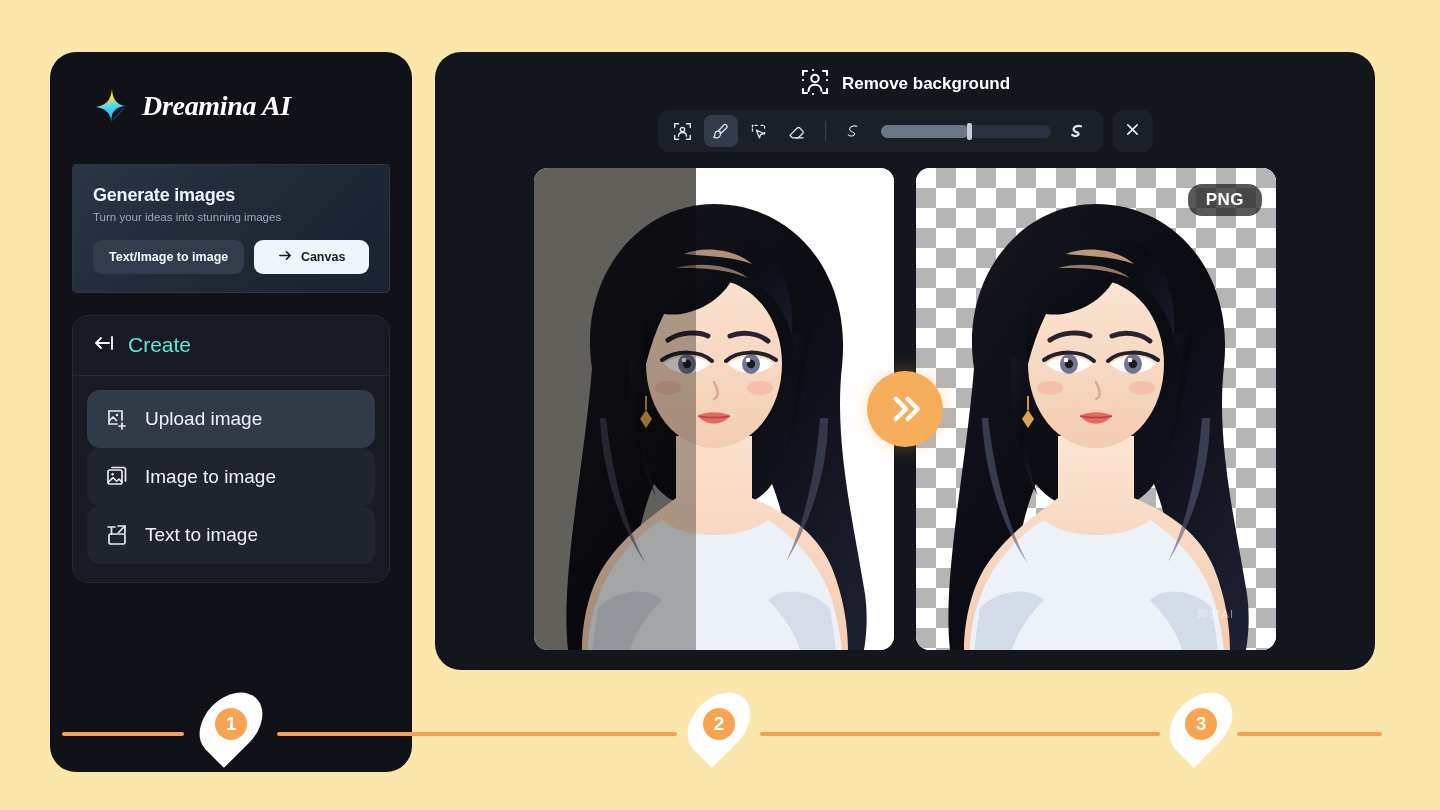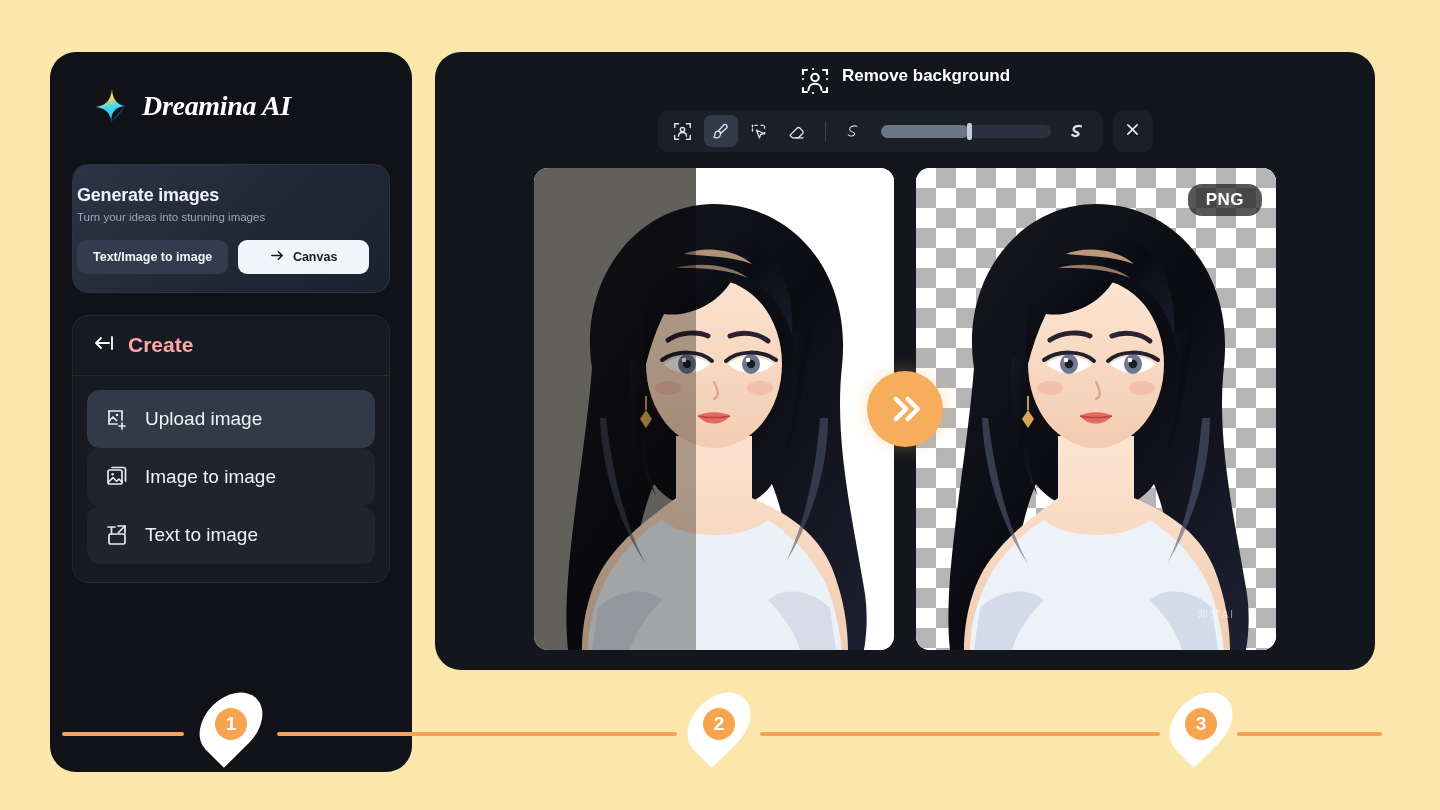--- a/index.html
+++ b/index.html
@@ -30,22 +30,22 @@
   }
   .brand-logo { width: 40px; height: 40px; flex: 0 0 40px; }
   .brand-name {
     font-size: 28px; font-weight: bold; font-style: italic;
     color: #ffffff; letter-spacing: -0.3px;
     font-family: "Liberation Serif", serif;
   }
 
   .gen-card {
     margin-top: 26px;
-    border-radius: 16px;
-    padding: 20px 20px 18px 4px;
+    border-radius: 4px;
+    padding: 20px 20px 18px 20px;
     background: linear-gradient(135deg, #2b3545 0%, #222a38 45%, #1a2130 100%);
     border: 1px solid #2c3444;
   }
   .gen-title {
     font-size: 18px; font-weight: bold; color: #eef3fb;
     letter-spacing: -0.2px;
   }
   .gen-sub {
     font-size: 11.5px; color: #9aa6b8; margin-top: 5px;
   }
@@ -70,42 +70,42 @@
     background: #171a22;
     border-radius: 16px;
     border: 1px solid #232833;
     overflow: hidden;
   }
   .create-head {
     display: flex; align-items: center; gap: 13px;
     padding: 16px 20px 17px 20px;
     border-bottom: 1px solid #242a35;
   }
-  .create-title { font-size: 21px; font-weight: bold; color: #fca5a5; }
+  .create-title { font-size: 21px; font-weight: normal; color: #5eead4; }
 
   .create-list { padding: 14px 14px 18px 14px; display: flex; flex-direction: column; gap: 0; }
   .create-item {
     display: flex; align-items: center; gap: 16px;
     height: 58px; border-radius: 13px;
     padding-left: 18px; cursor: pointer;
     background: #20242e;
   }
   .create-item.active { background: #323947; }
   .create-item-label { font-size: 19px; color: #eef1f6; }
   .ci-icon { width: 24px; height: 24px; flex: 0 0 24px; color: #e7eaf0; }
 
   
   .editor {
     position: absolute; left: 435px; top: 52px;
     width: 940px; height: 618px;
     background: #14161d;
     border-radius: 26px;
   }
   .editor-head {
-    display: flex; align-items: flex-start; justify-content: center;
+    display: flex; align-items: center; justify-content: center;
     gap: 12px; height: 50px; padding-top: 14px;
   }
   .head-title { font-size: 17px; font-weight: bold; color: #ffffff; }
 
   .toolbar-row {
     display: flex; align-items: center; justify-content: center;
     gap: 10px; margin-top: 8px;
   }
   .toolbar {
     display: flex; align-items: center; gap: 4px;

